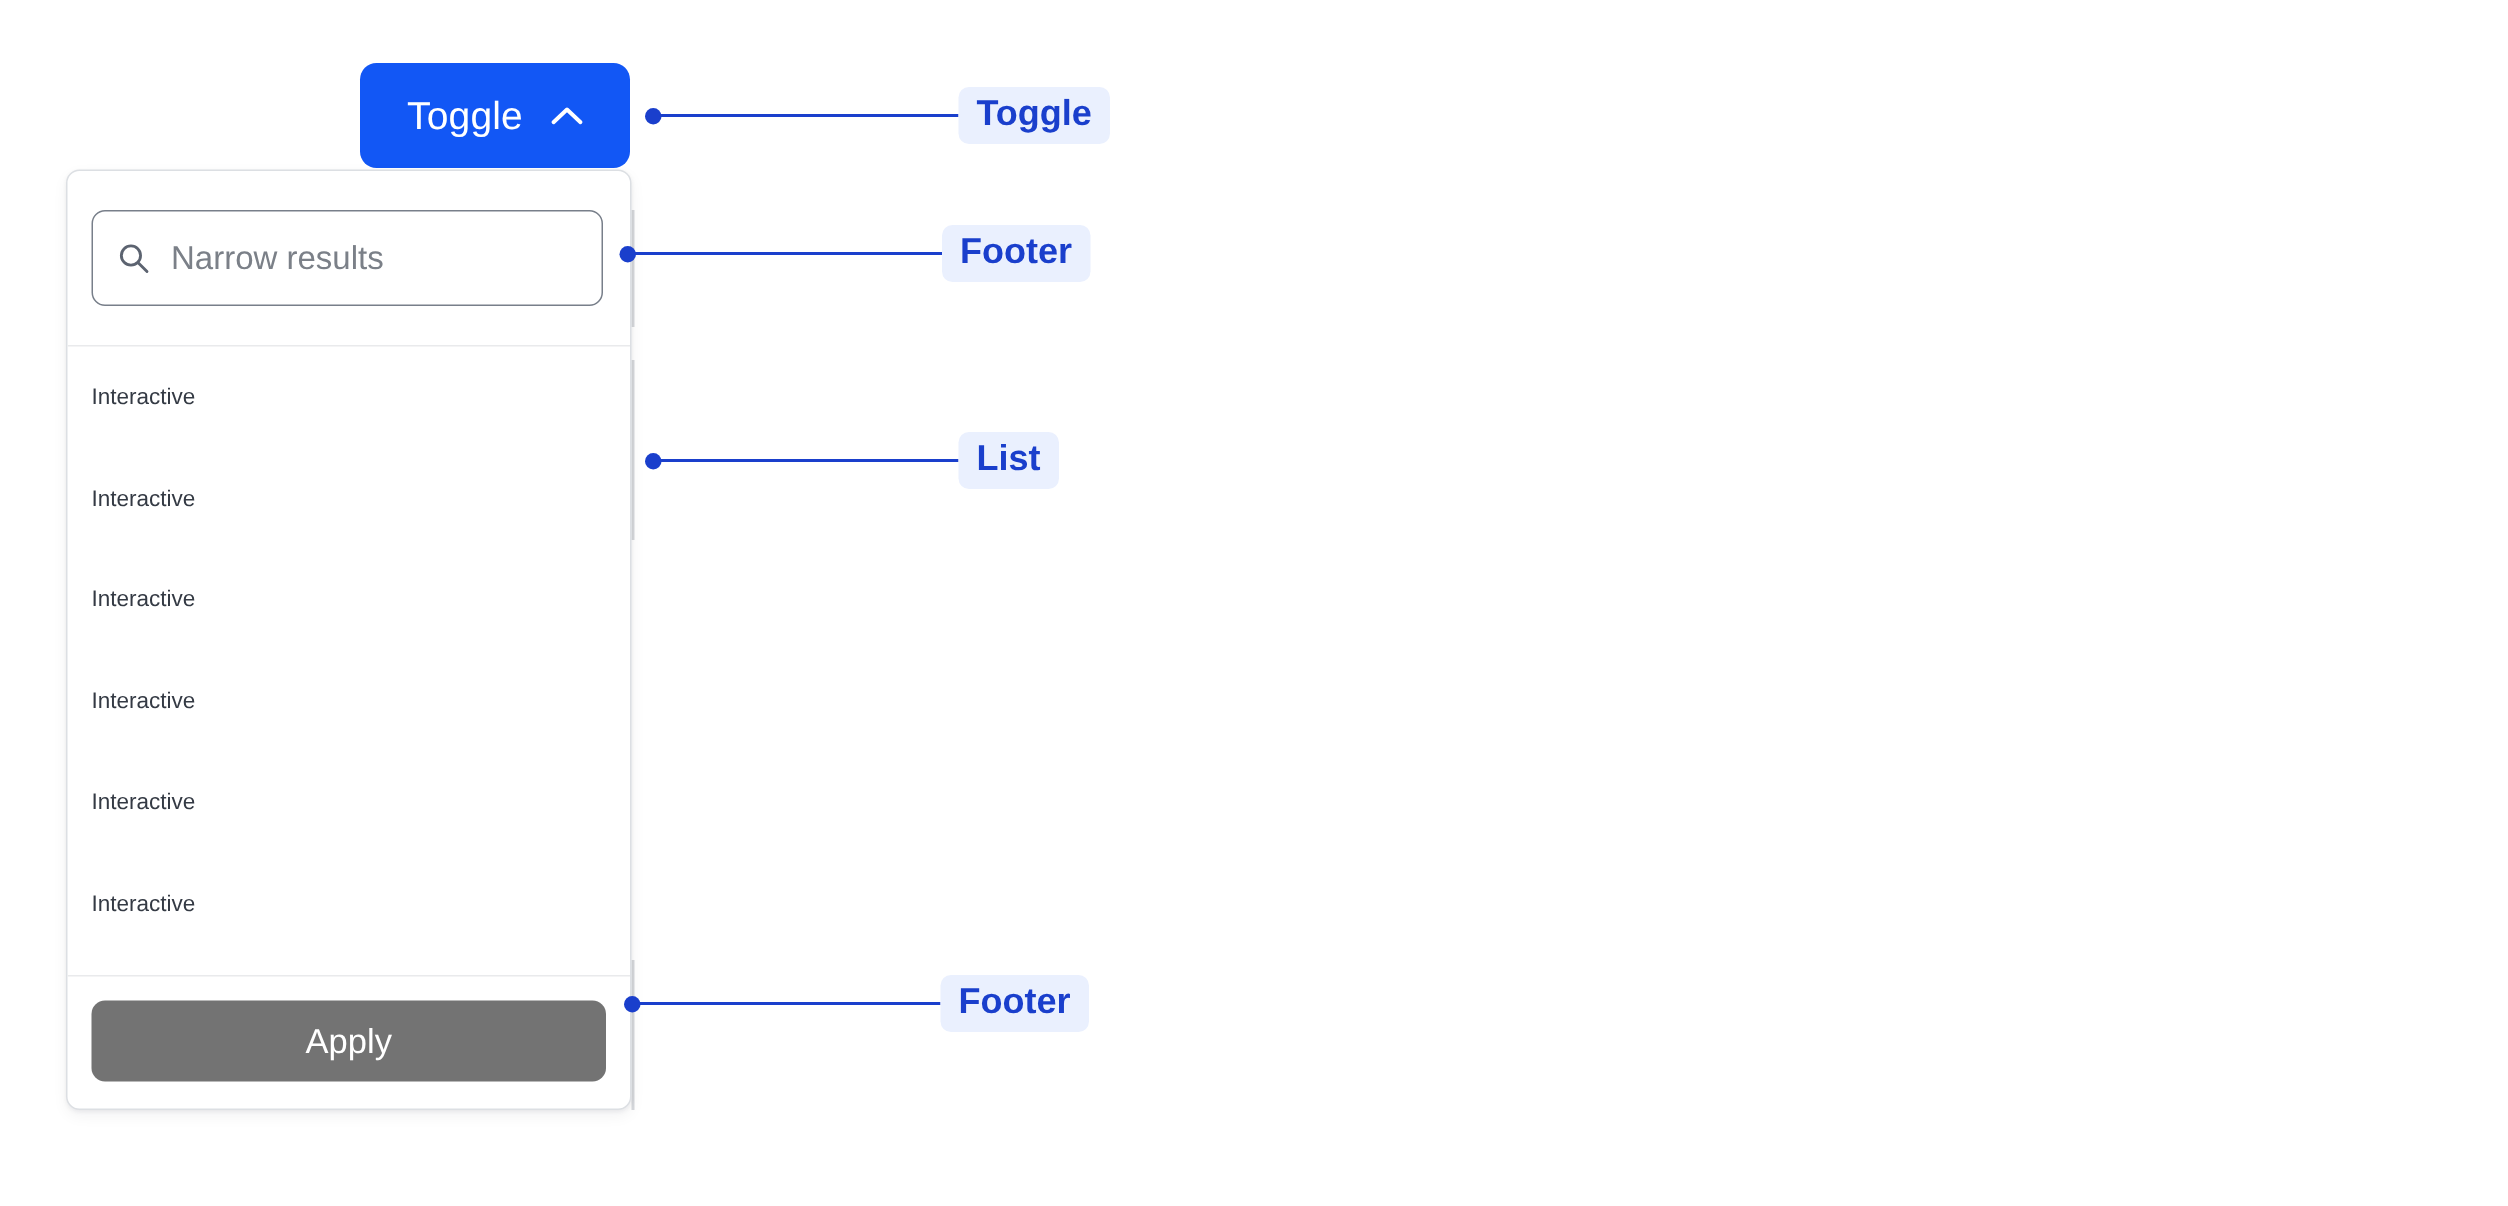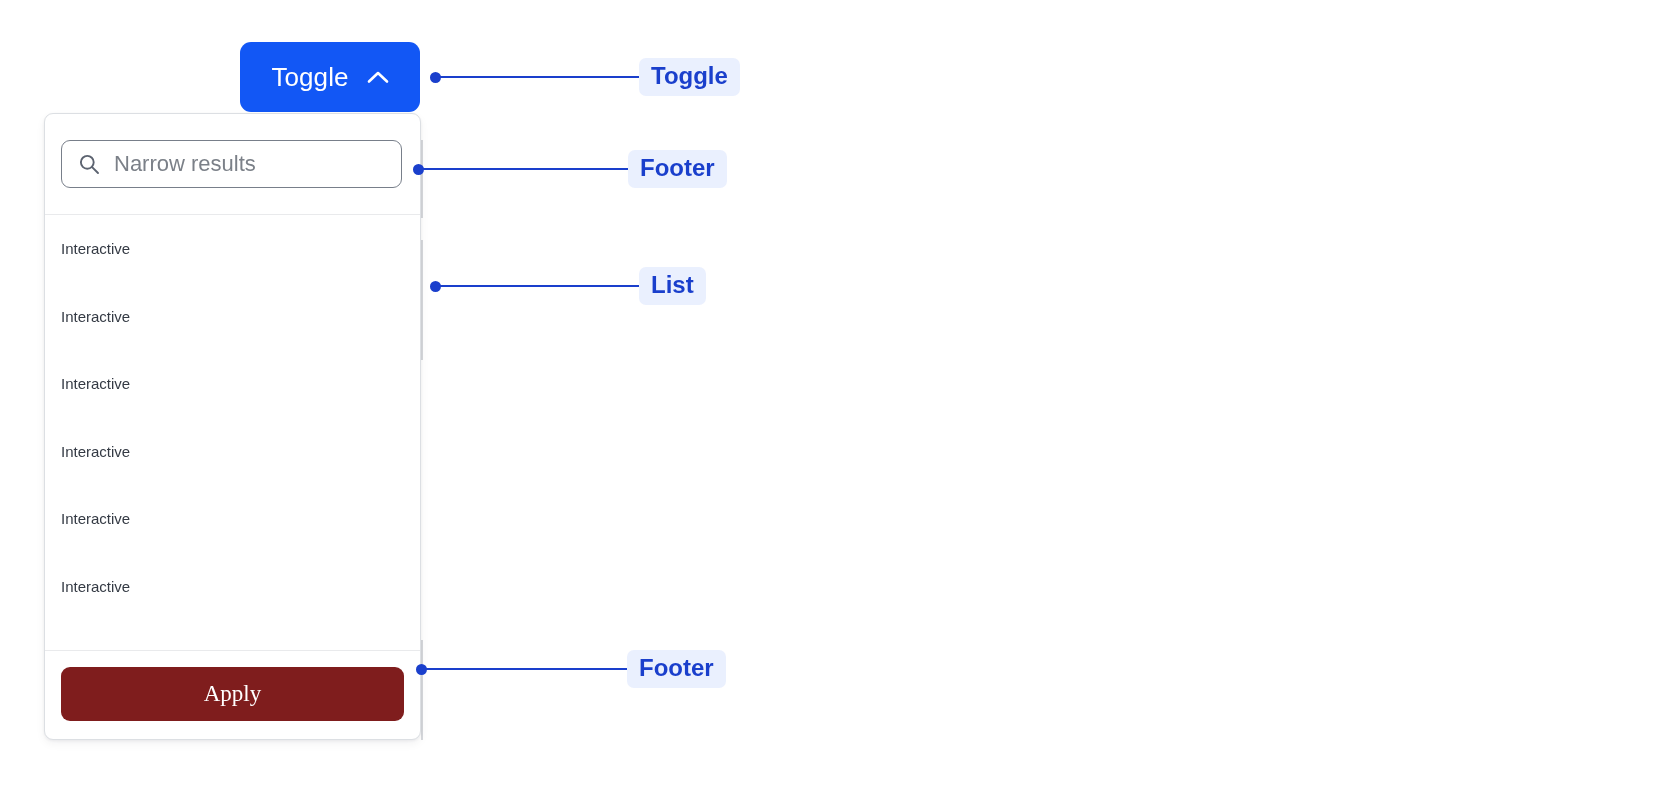--- a/index.html
+++ b/index.html
@@ -72,21 +72,21 @@
   .panel-header {
     flex: 0 0 auto;
     padding: 26px 18px 26px 16px;
     border-bottom: 1px solid #e9eaec;
     box-sizing: border-box;
   }
   .search-field {
     display: flex;
     align-items: center;
     gap: 14px;
-    height: 48px;
+    height: 64px;
     border: 1.6px solid #787f8a;
     border-radius: 9px;
     padding: 0 16px;
     box-sizing: border-box;
     background: #ffffff;
     cursor: text;
   }
   .search-icon {
     flex: 0 0 auto;
     width: 22px;
@@ -134,25 +134,25 @@
   .panel-footer {
     flex: 0 0 auto;
     border-top: 1px solid #e9eaec;
     padding: 16px 16px 18px 16px;
     box-sizing: border-box;
   }
   .apply-button {
     display: block;
     width: 100%;
     height: 54px;
-    background: #7f1d1d;
+    background: #737373;
     border: none;
     border-radius: 9px;
     color: #ffffff;
-    font-family: Liberation Serif, serif;
+    font-family: Liberation Sans, sans-serif;
     font-size: 23px;
     cursor: pointer;
     padding: 0;
   }
 
   
   .callout {
     position: absolute;
     display: flex;
     align-items: center;
@@ -256,21 +256,21 @@
     <span class="callout-line" style="width:199px;"></span>
     <span class="callout-label">Toggle</span>
   </div>
 
   <div class="callout" style="left:413px; top:158px;">
     <span class="callout-dot"></span>
     <span class="callout-line" style="width:205px;"></span>
     <span class="callout-label">Footer</span>
   </div>
 
-  <div class="callout" style="left:430px; top:275px;">
+  <div class="callout" style="left:430px; top:296px;">
     <span class="callout-dot"></span>
     <span class="callout-line" style="width:199px;"></span>
     <span class="callout-label">List</span>
   </div>
 
   <div class="callout" style="left:416px; top:658px;text-align:right;">
     <span class="callout-dot"></span>
     <span class="callout-line" style="width:201px;"></span>
     <span class="callout-label">Footer</span>
   </div>

